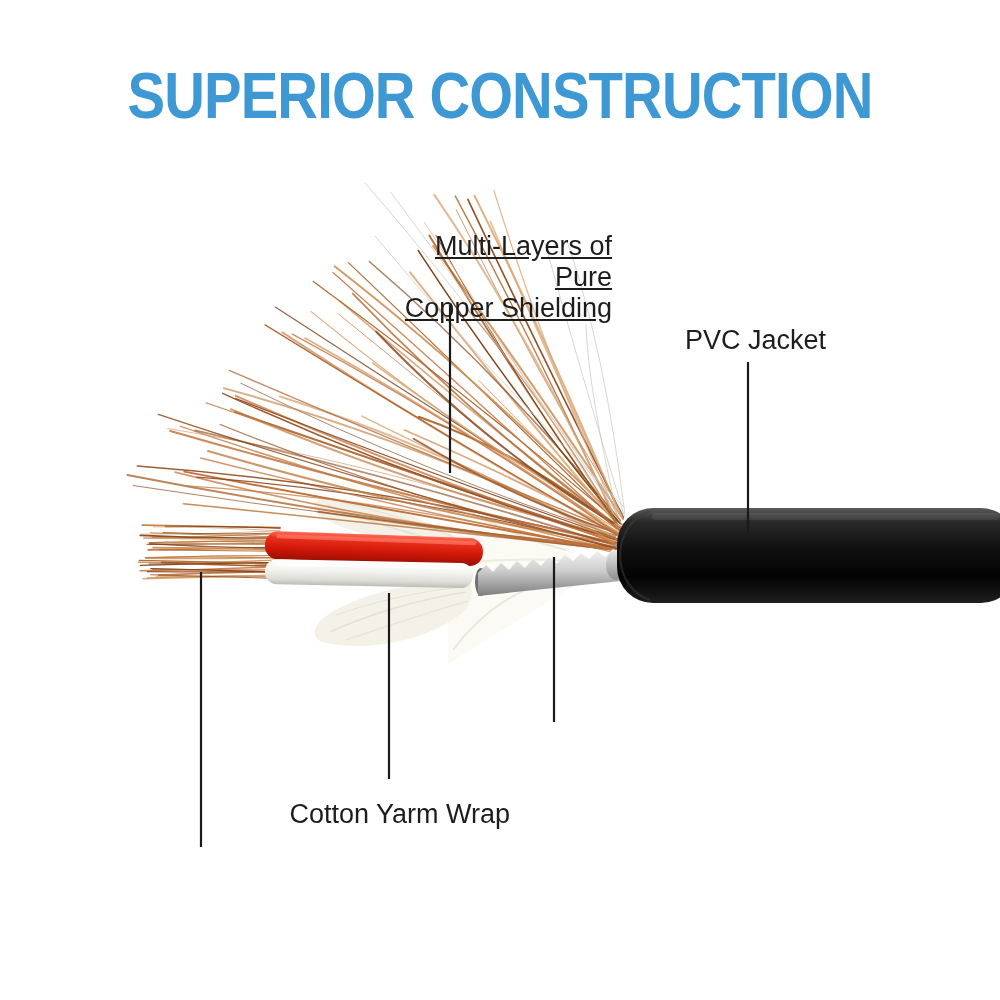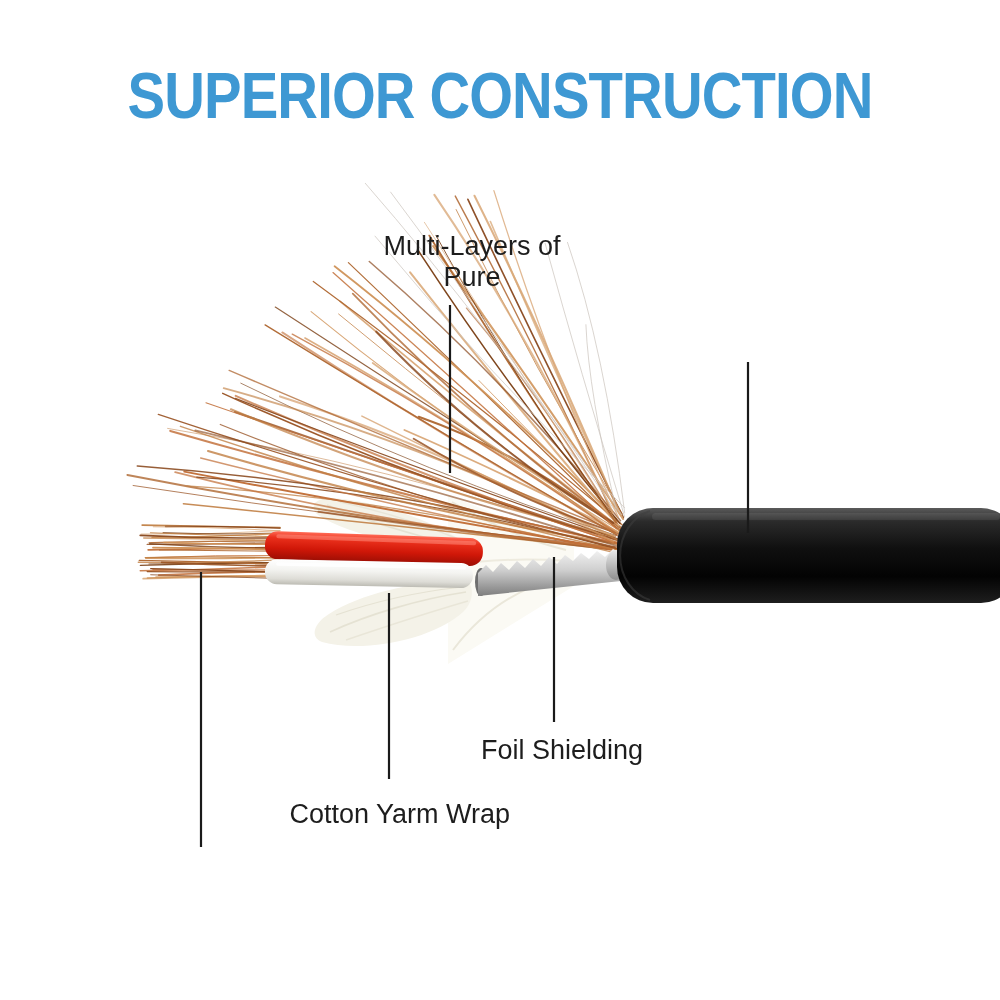--- a/index.html
+++ b/index.html
@@ -10,21 +10,21 @@
   .title{
     position:absolute;top:62px;left:0;width:1000px;text-align:center;
     font-size:64px;line-height:68px;font-weight:700;letter-spacing:-1px;
     color:#3e98d3;transform:scaleX(0.88);transform-origin:50% 50%;
     white-space:nowrap;
   }
   .callout{
     position:absolute;color:#1d1d1d;font-size:27px;line-height:31px;
     font-weight:400;
   }
-  .c-copper{left:352px;top:231px;text-align:center;width:240px;}
+  .c-copper{left:372px;top:231px;text-align:right;width:240px;text-decoration:underline;}
   .c-pvc{left:685px;top:325px;text-align:left;width:200px;}
   .c-foil{left:462px;top:735px;text-align:center;width:200px;}
   .c-cotton{left:270px;top:799px;text-align:right;width:240px;}
   .c-oxygen{left:112px;top:851px;text-align:center;width:180px;line-height:30px;}
   svg{position:absolute;left:0;top:0;}
 </style>
 </head>
 <body>
 
 <div class="stage">
@@ -222,20 +222,21 @@
       <line x1="554" y1="557" x2="554" y2="722"></line>
       <line x1="389" y1="593" x2="389" y2="779"></line>
       <line x1="201" y1="572" x2="201" y2="847"></line>
     </g>
   </svg>
 
   <div class="title">SUPERIOR CONSTRUCTION</div>
 
   <div class="callout c-copper">
     <div>Multi-Layers of Pure</div>
+    <div>Copper Shielding</div>
   </div>
 
-
-  <div class="callout c-foil">Foil Shielding</div>
+  <div class="callout c-pvc">PVC Jacket</div>
+
 
   <div class="callout c-cotton">Cotton Yarm Wrap</div>
 
 </div>
 
 </body></html>

